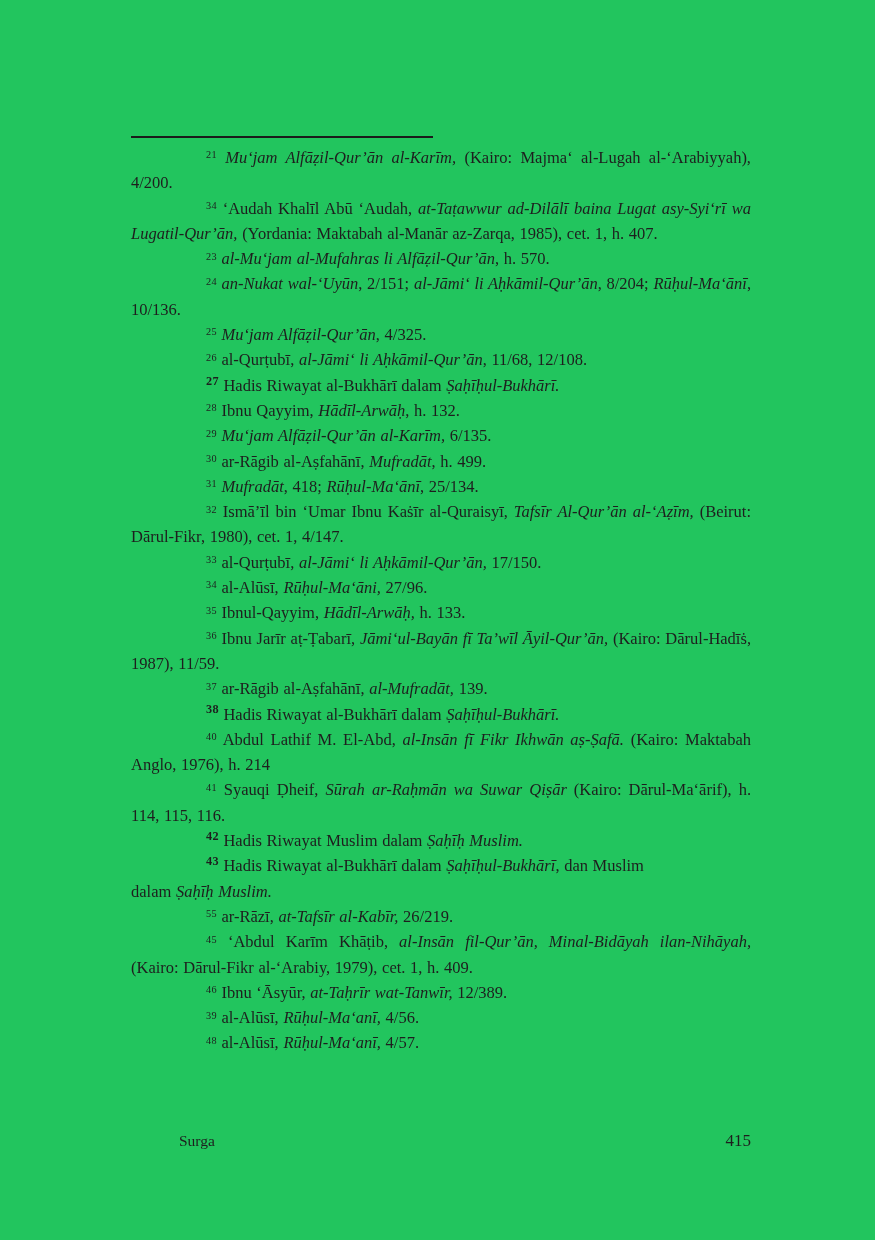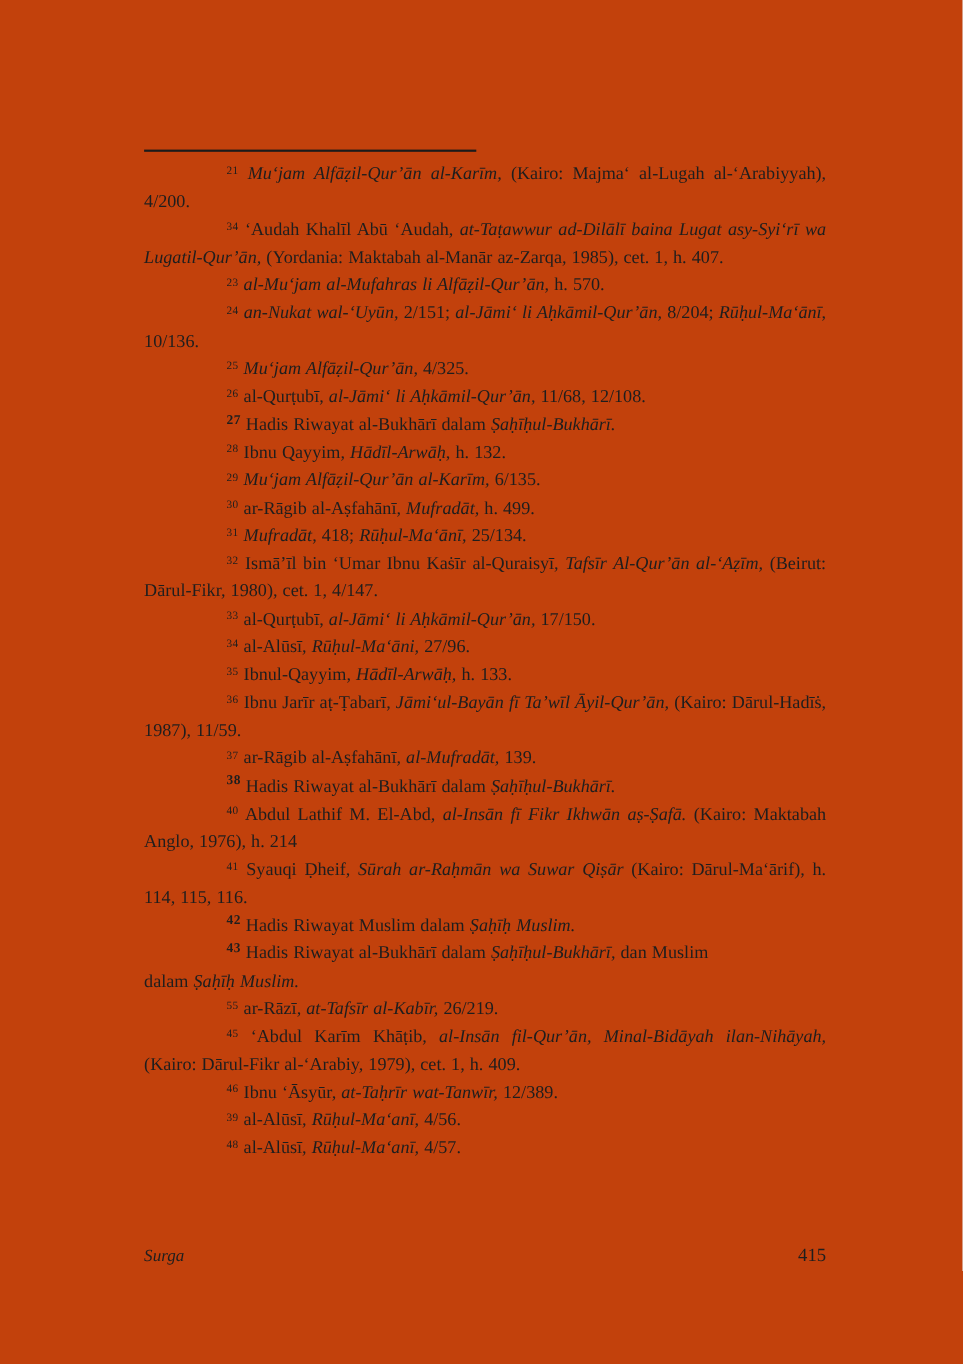--- a/index.html
+++ b/index.html
@@ -5,21 +5,21 @@
   html, body {
     margin: 0;
     padding: 0;
     background: #e8e8e8;
   }
   .page {
     position: relative;
     width: 875px;
     height: 1240px;
     margin: 0 auto;
-    background: #c2410c;
+    background: #22c55e;
     color: #1e1e1e;
     font-family: "Liberation Serif", "DejaVu Serif", serif;
     overflow: hidden;
   }
   .content {
     position: absolute;
     left: 131px;
     top: 0;
     width: 620px;
   }
@@ -60,22 +60,22 @@
     position: absolute;
     left: 131px;
     width: 620px;
     top: 1131px;
     display: flex;
     justify-content: space-between;
     align-items: baseline;
     font-size: 16.5px;
   }
   .running-title {
-    font-style: italic;
     font-size: 15.5px;
+    margin-left: 48px;
   }
   .page-number {
     font-size: 17px;
   }
 </style>
 </head>
 <body>
 
 <div class="page">
   <div class="content">

